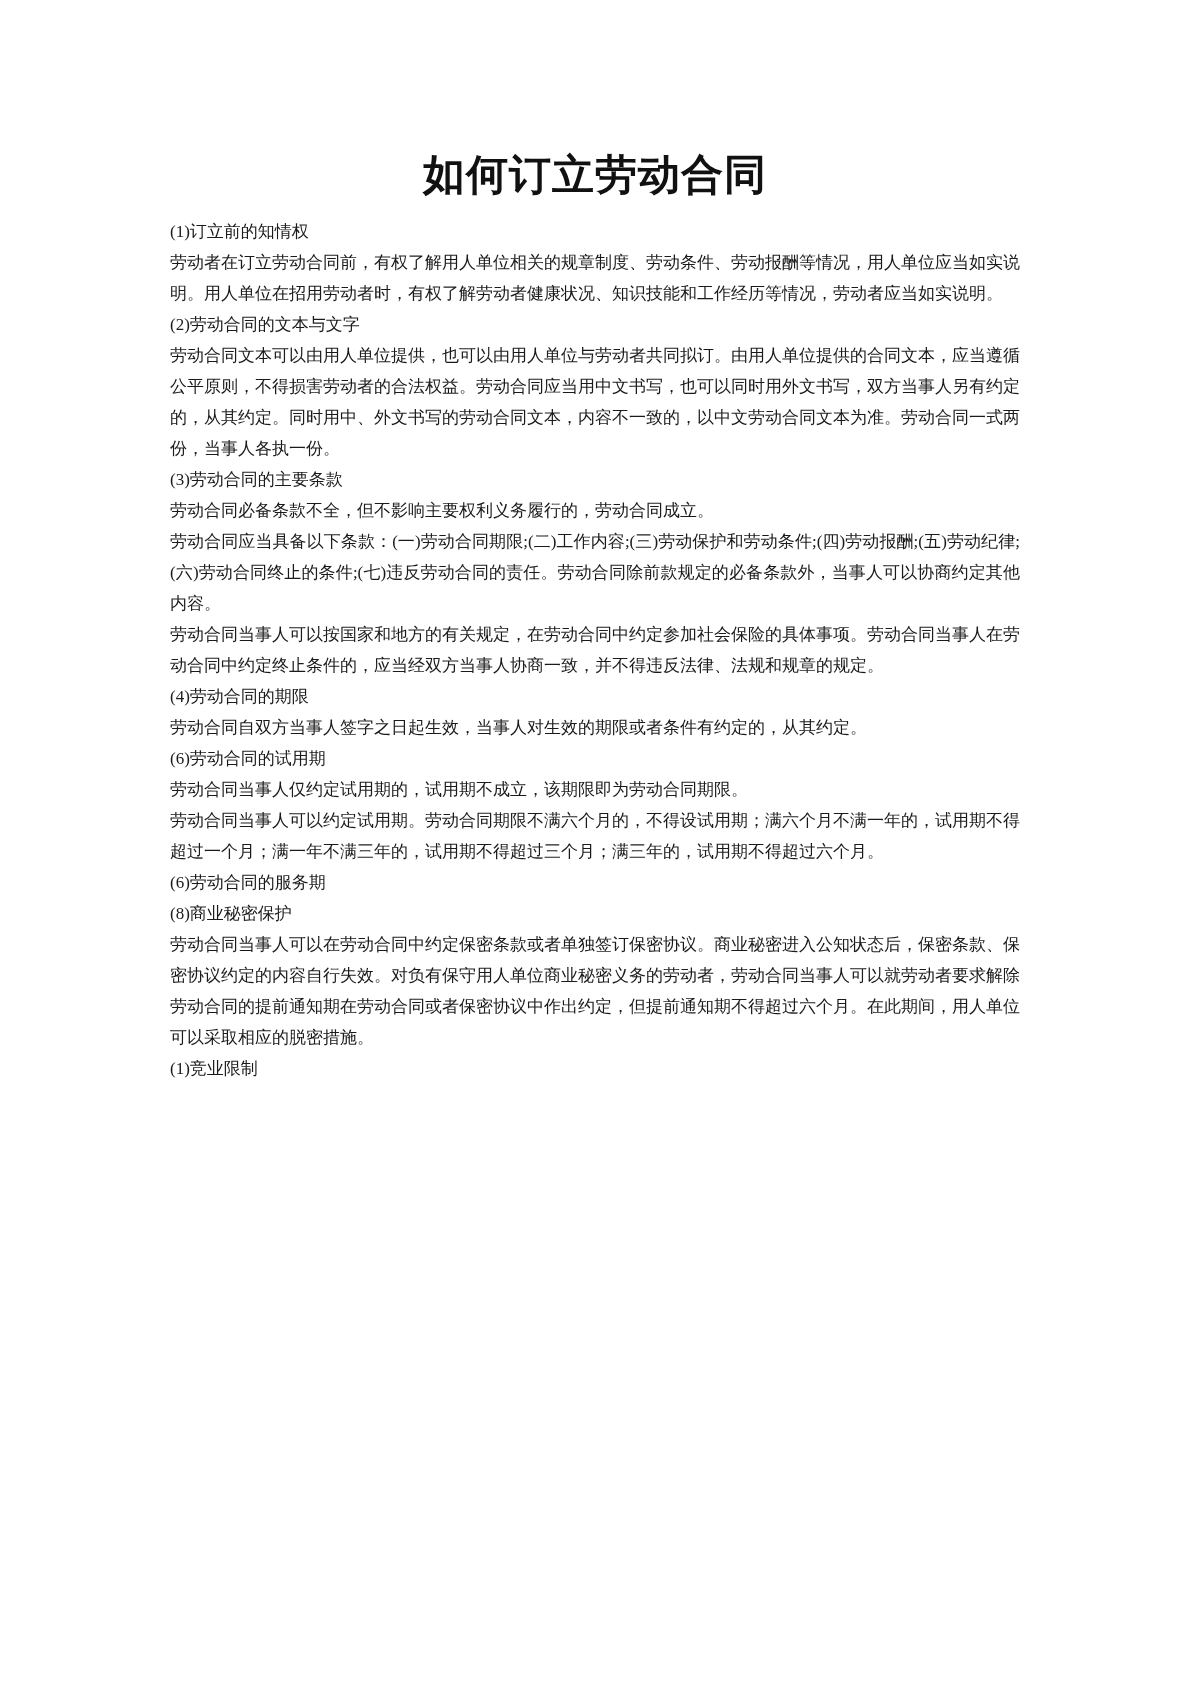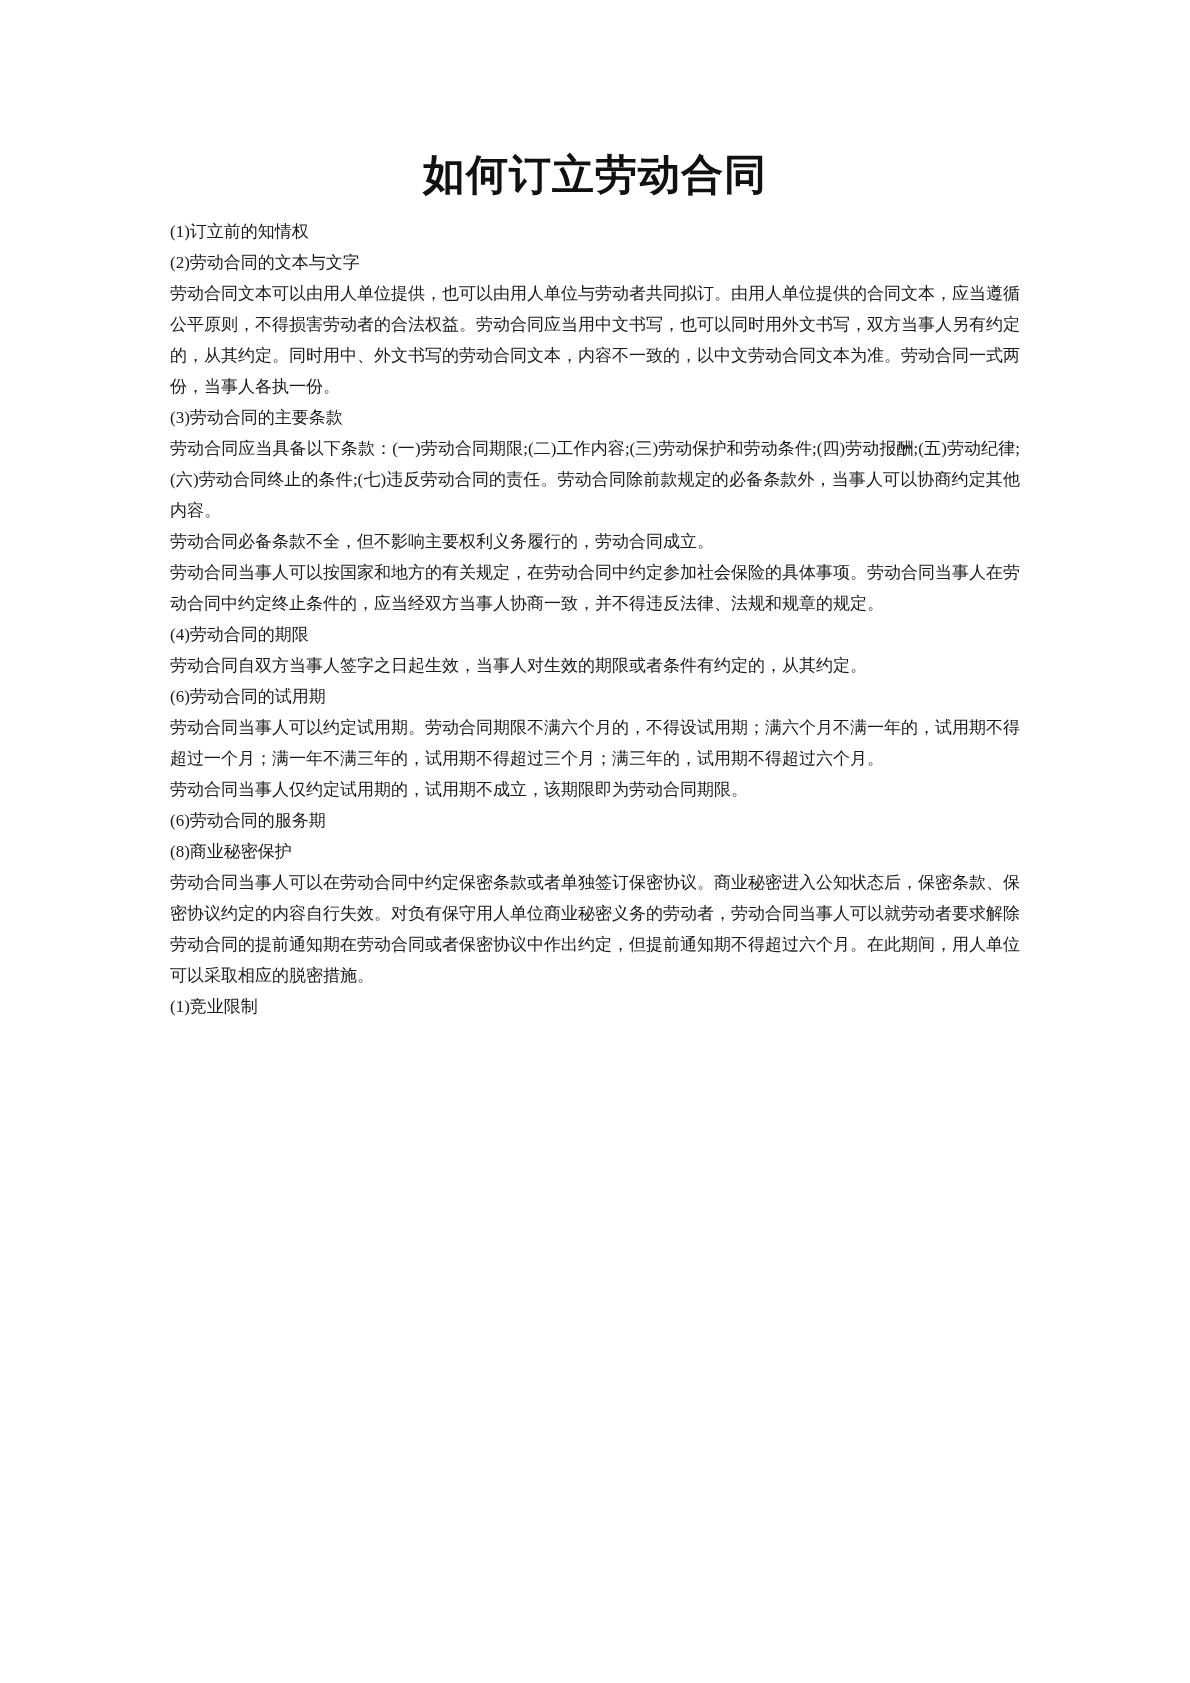--- a/index.html
+++ b/index.html
@@ -41,46 +41,47 @@
   }
 </style>
 </head>
 <body>
 
 <div class="page">
   <h1 class="doc-title">如何订立劳动合同</h1>
   <div id="sections">
   <section class="section">
     <p class="section-heading">(1)订立前的知情权</p>
+  <p class="paragraph">劳动者在订立劳动合同前，有权了解用人单位相关的规章制度、劳动条件、劳动报酬等情况，用人单位应当如实说明。用人单位在招用劳动者时，有权了解劳动者健康状况、知识技能和工作经历等情况，劳动者应当如实说明。</p>
       </section>
 
   <section class="section">
     <p class="section-heading">(2)劳动合同的文本与文字</p>
   <p class="paragraph">劳动合同文本可以由用人单位提供，也可以由用人单位与劳动者共同拟订。由用人单位提供的合同文本，应当遵循公平原则，不得损害劳动者的合法权益。劳动合同应当用中文书写，也可以同时用外文书写，双方当事人另有约定的，从其约定。同时用中、外文书写的劳动合同文本，内容不一致的，以中文劳动合同文本为准。劳动合同一式两份，当事人各执一份。</p>
       </section>
 
   <section class="section">
     <p class="section-heading">(3)劳动合同的主要条款</p>
-  <p class="paragraph">劳动合同应当具备以下条款：(一)劳动合同期限;(二)工作内容;(三)劳动保护和劳动条件;(四)劳动报酬;(五)劳动纪律;(六)劳动合同终止的条件;(七)违反劳动合同的责任。劳动合同除前款规定的必备条款外，当事人可以协商约定其他内容。</p>
-        <p class="paragraph">劳动合同必备条款不全，但不影响主要权利义务履行的，劳动合同成立。</p>
+  <p class="paragraph">劳动合同必备条款不全，但不影响主要权利义务履行的，劳动合同成立。</p>
+        <p class="paragraph">劳动合同应当具备以下条款：(一)劳动合同期限;(二)工作内容;(三)劳动保护和劳动条件;(四)劳动报酬;(五)劳动纪律;(六)劳动合同终止的条件;(七)违反劳动合同的责任。劳动合同除前款规定的必备条款外，当事人可以协商约定其他内容。</p>
         <p class="paragraph">劳动合同当事人可以按国家和地方的有关规定，在劳动合同中约定参加社会保险的具体事项。劳动合同当事人在劳动合同中约定终止条件的，应当经双方当事人协商一致，并不得违反法律、法规和规章的规定。</p>
       </section>
 
   <section class="section">
     <p class="section-heading">(4)劳动合同的期限</p>
       </section>
 
   <section class="section">
   <p class="paragraph">劳动合同自双方当事人签字之日起生效，当事人对生效的期限或者条件有约定的，从其约定。</p>
       </section>
 
   <section class="section">
     <p class="section-heading">(6)劳动合同的试用期</p>
-  <p class="paragraph">劳动合同当事人可以约定试用期。劳动合同期限不满六个月的，不得设试用期；满六个月不满一年的，试用期不得超过一个月；满一年不满三年的，试用期不得超过三个月；满三年的，试用期不得超过六个月。</p>
-        <p class="paragraph">劳动合同当事人仅约定试用期的，试用期不成立，该期限即为劳动合同期限。</p>
+  <p class="paragraph">劳动合同当事人仅约定试用期的，试用期不成立，该期限即为劳动合同期限。</p>
+        <p class="paragraph">劳动合同当事人可以约定试用期。劳动合同期限不满六个月的，不得设试用期；满六个月不满一年的，试用期不得超过一个月；满一年不满三年的，试用期不得超过三个月；满三年的，试用期不得超过六个月。</p>
       </section>
 
   <section class="section">
     <p class="section-heading">(6)劳动合同的服务期</p>
       </section>
 
   <section class="section">
     <p class="section-heading">(8)商业秘密保护</p>
   <p class="paragraph">劳动合同当事人可以在劳动合同中约定保密条款或者单独签订保密协议。商业秘密进入公知状态后，保密条款、保密协议约定的内容自行失效。对负有保守用人单位商业秘密义务的劳动者，劳动合同当事人可以就劳动者要求解除劳动合同的提前通知期在劳动合同或者保密协议中作出约定，但提前通知期不得超过六个月。在此期间，用人单位可以采取相应的脱密措施。</p>
       </section>

